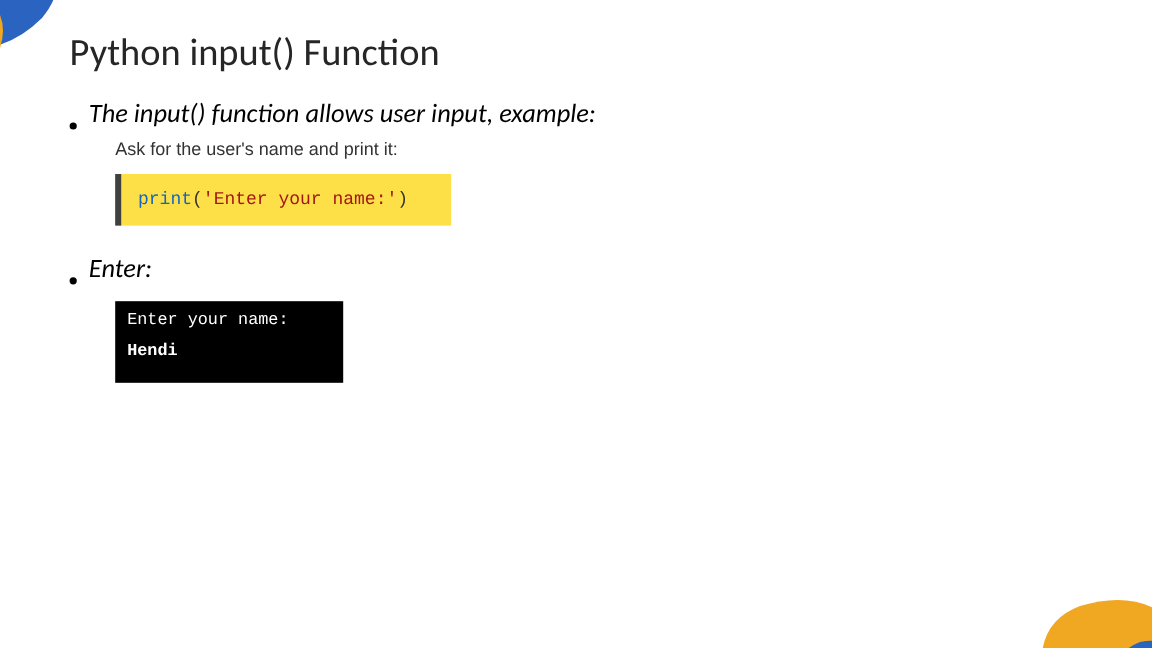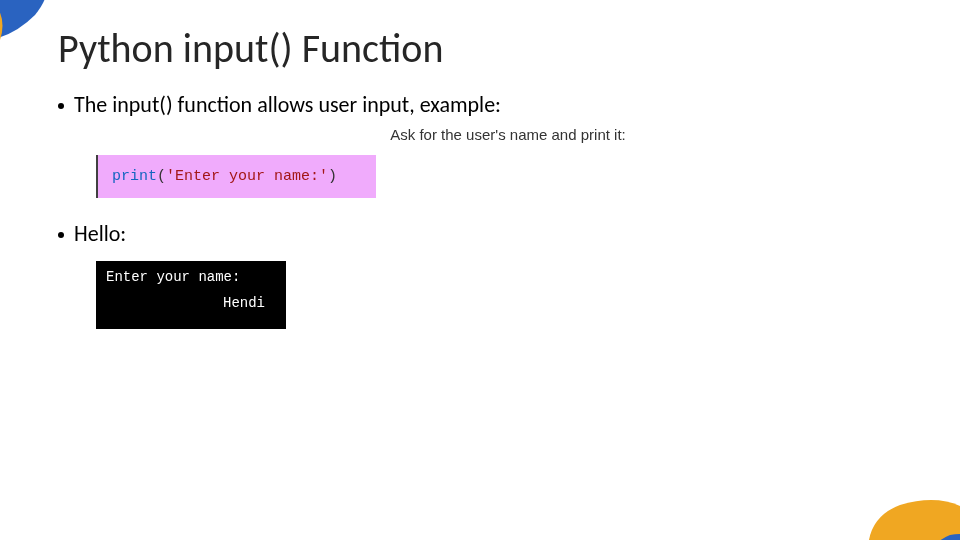--- a/index.html
+++ b/index.html
@@ -25,77 +25,77 @@
     width: 140px;
     height: 120px;
   }
   .content {
     position: absolute;
     top: 24px;
     left: 58px;
     right: 40px;
   }
   .title {
-    font-size: 40px;
+    font-size: 32px;
     font-weight: 400;
     color: #262626;
     margin-bottom: 18px;
   }
   .bullet {
     display: flex;
-    align-items: flex-start;
+    align-items: flex-end;
     font-size: 22px;
     color: #000;
     margin-bottom: 8px;
+    font-style: italic;
   }
   .bullet-dot {
     width: 6px;
     height: 6px;
     background: #000;
     border-radius: 50%;
     margin-top: 12px;
     margin-right: 10px;
     flex-shrink: 0;
   }
   .code-desc {
     font-family: "Segoe UI", Arial, sans-serif;
     font-size: 15px;
     color: #333;
     margin: 8px 0 6px 38px;
-    text-align: center;
   }
   .code-block {
     margin: 6px 0 22px 38px;
-    background: #f0abfc;
-    border-left: 2px solid #404040;
+    background: #fde047;
+    border-left: 5px solid #404040;
     padding: 10px 14px;
     font-family: Consolas, "Courier New", monospace;
     font-size: 15px;
     line-height: 1.55;
     display: inline-block;
     min-width: 280px;
   }
   .code-block .fn { color: #1565c0; }
   .code-block .punct { color: #333; }
   .code-block .str { color: #a31717; }
   .code-block .plain { color: #000; }
   .terminal {
     margin: 6px 0 0 38px;
     background: #000000;
     color: #ffffff;
     font-family: Consolas, "Courier New", monospace;
     font-size: 14px;
     line-height: 1.55;
-    padding: 6px 21px 10px 10px;
+    padding: 6px 10px 10px 10px;
     display: inline-block;
     min-width: 190px;
   }
   .terminal .line { display: block; }
   .terminal .spacer { display: block; height: 4px; }
-  .terminal .bold { font-weight: normal; text-align: right; }
+  .terminal .bold { font-weight: bold; }
 </style>
 </head>
 <body>
 
 <div class="corner-top">
   <svg viewBox="0 0 80 80" width="80" height="80">
     <path d="M 0 0 L 60 0 Q 75 10 55 35 Q 35 55 10 60 L 0 45 Z" fill="#2a63c0"></path>
     <path d="M 0 10 Q 30 30 20 60 Q 10 75 0 70 Z" fill="#f0a722"></path>
   </svg>
 </div>
@@ -119,21 +119,21 @@
   <div class="code-desc">Ask for the user's name and print it:</div>
 
   <div class="code-block">
     <div>
       <span class="fn">print</span><span class="punct">(</span><span class="str">'Enter your name:'</span><span class="punct">)</span>
     </div>
   </div>
 
   <div class="bullet">
     <span class="bullet-dot"></span>
-    <span>Hello:</span>
+    <span>Enter:</span>
   </div>
 
   <div class="terminal">
     <span class="line">Enter your name:</span>
     <span class="spacer"></span>
     <span class="line bold">Hendi</span>
     <span class="spacer"></span>
   </div>
 
 </div>

